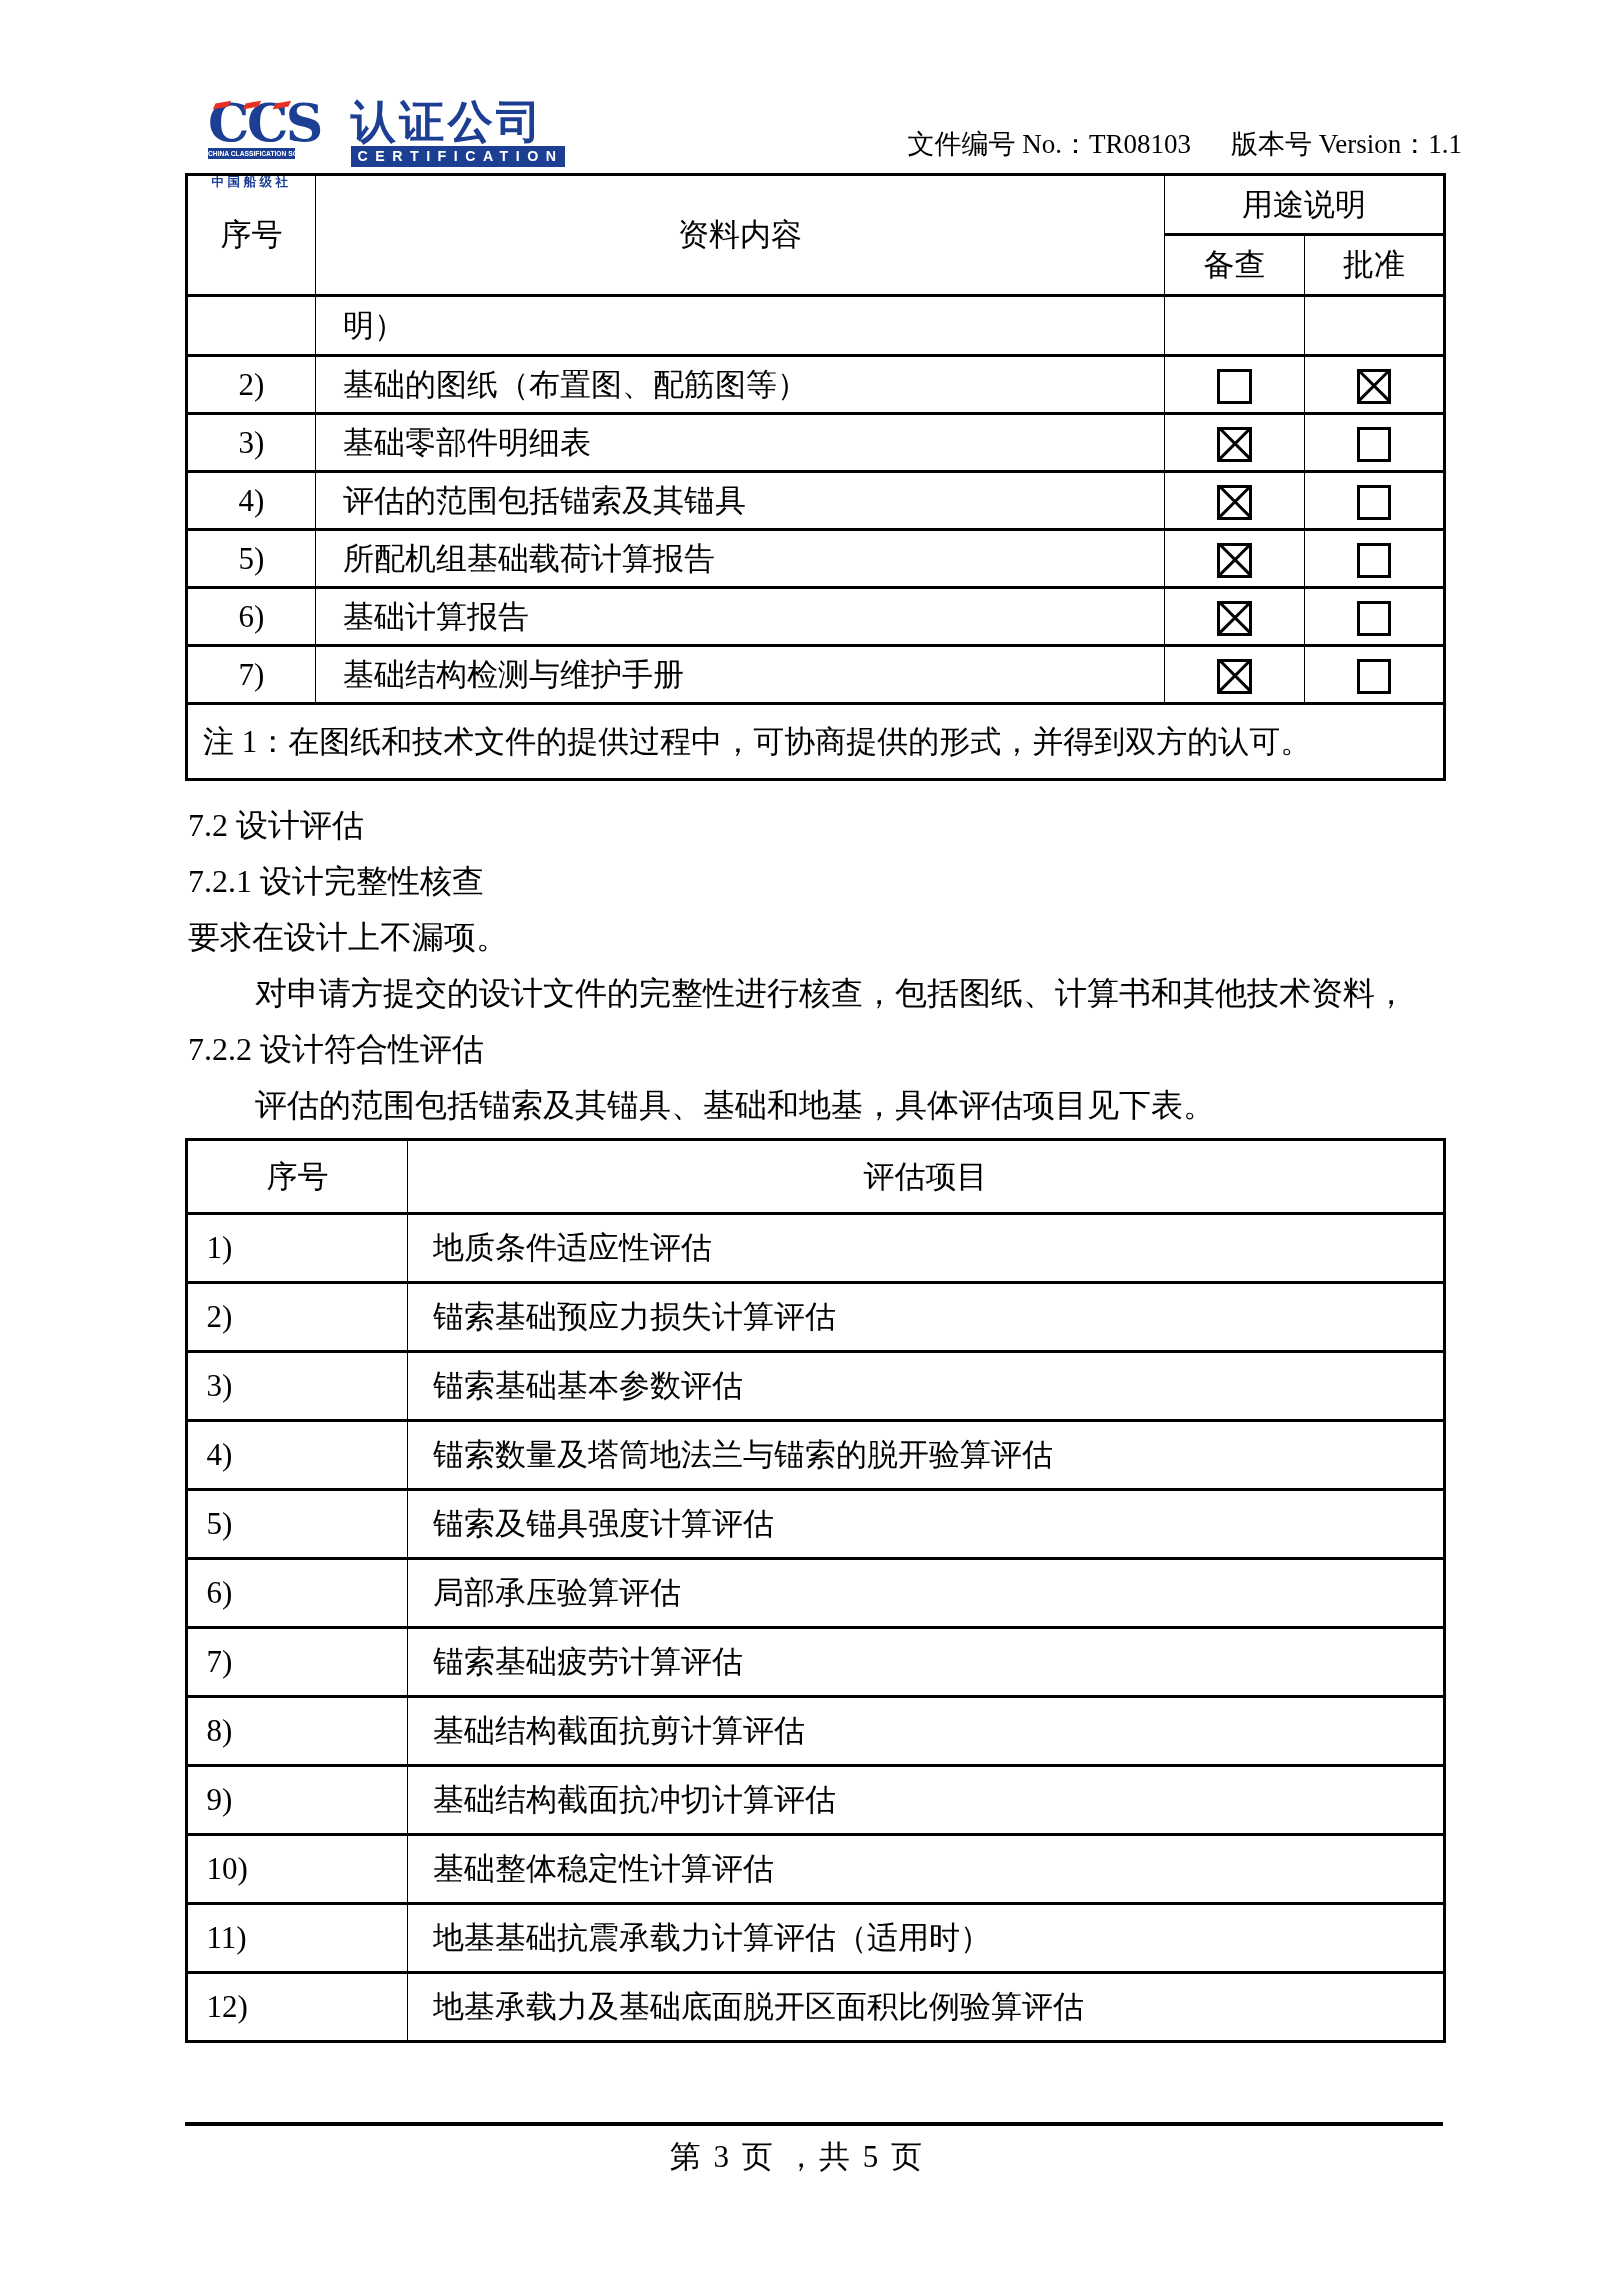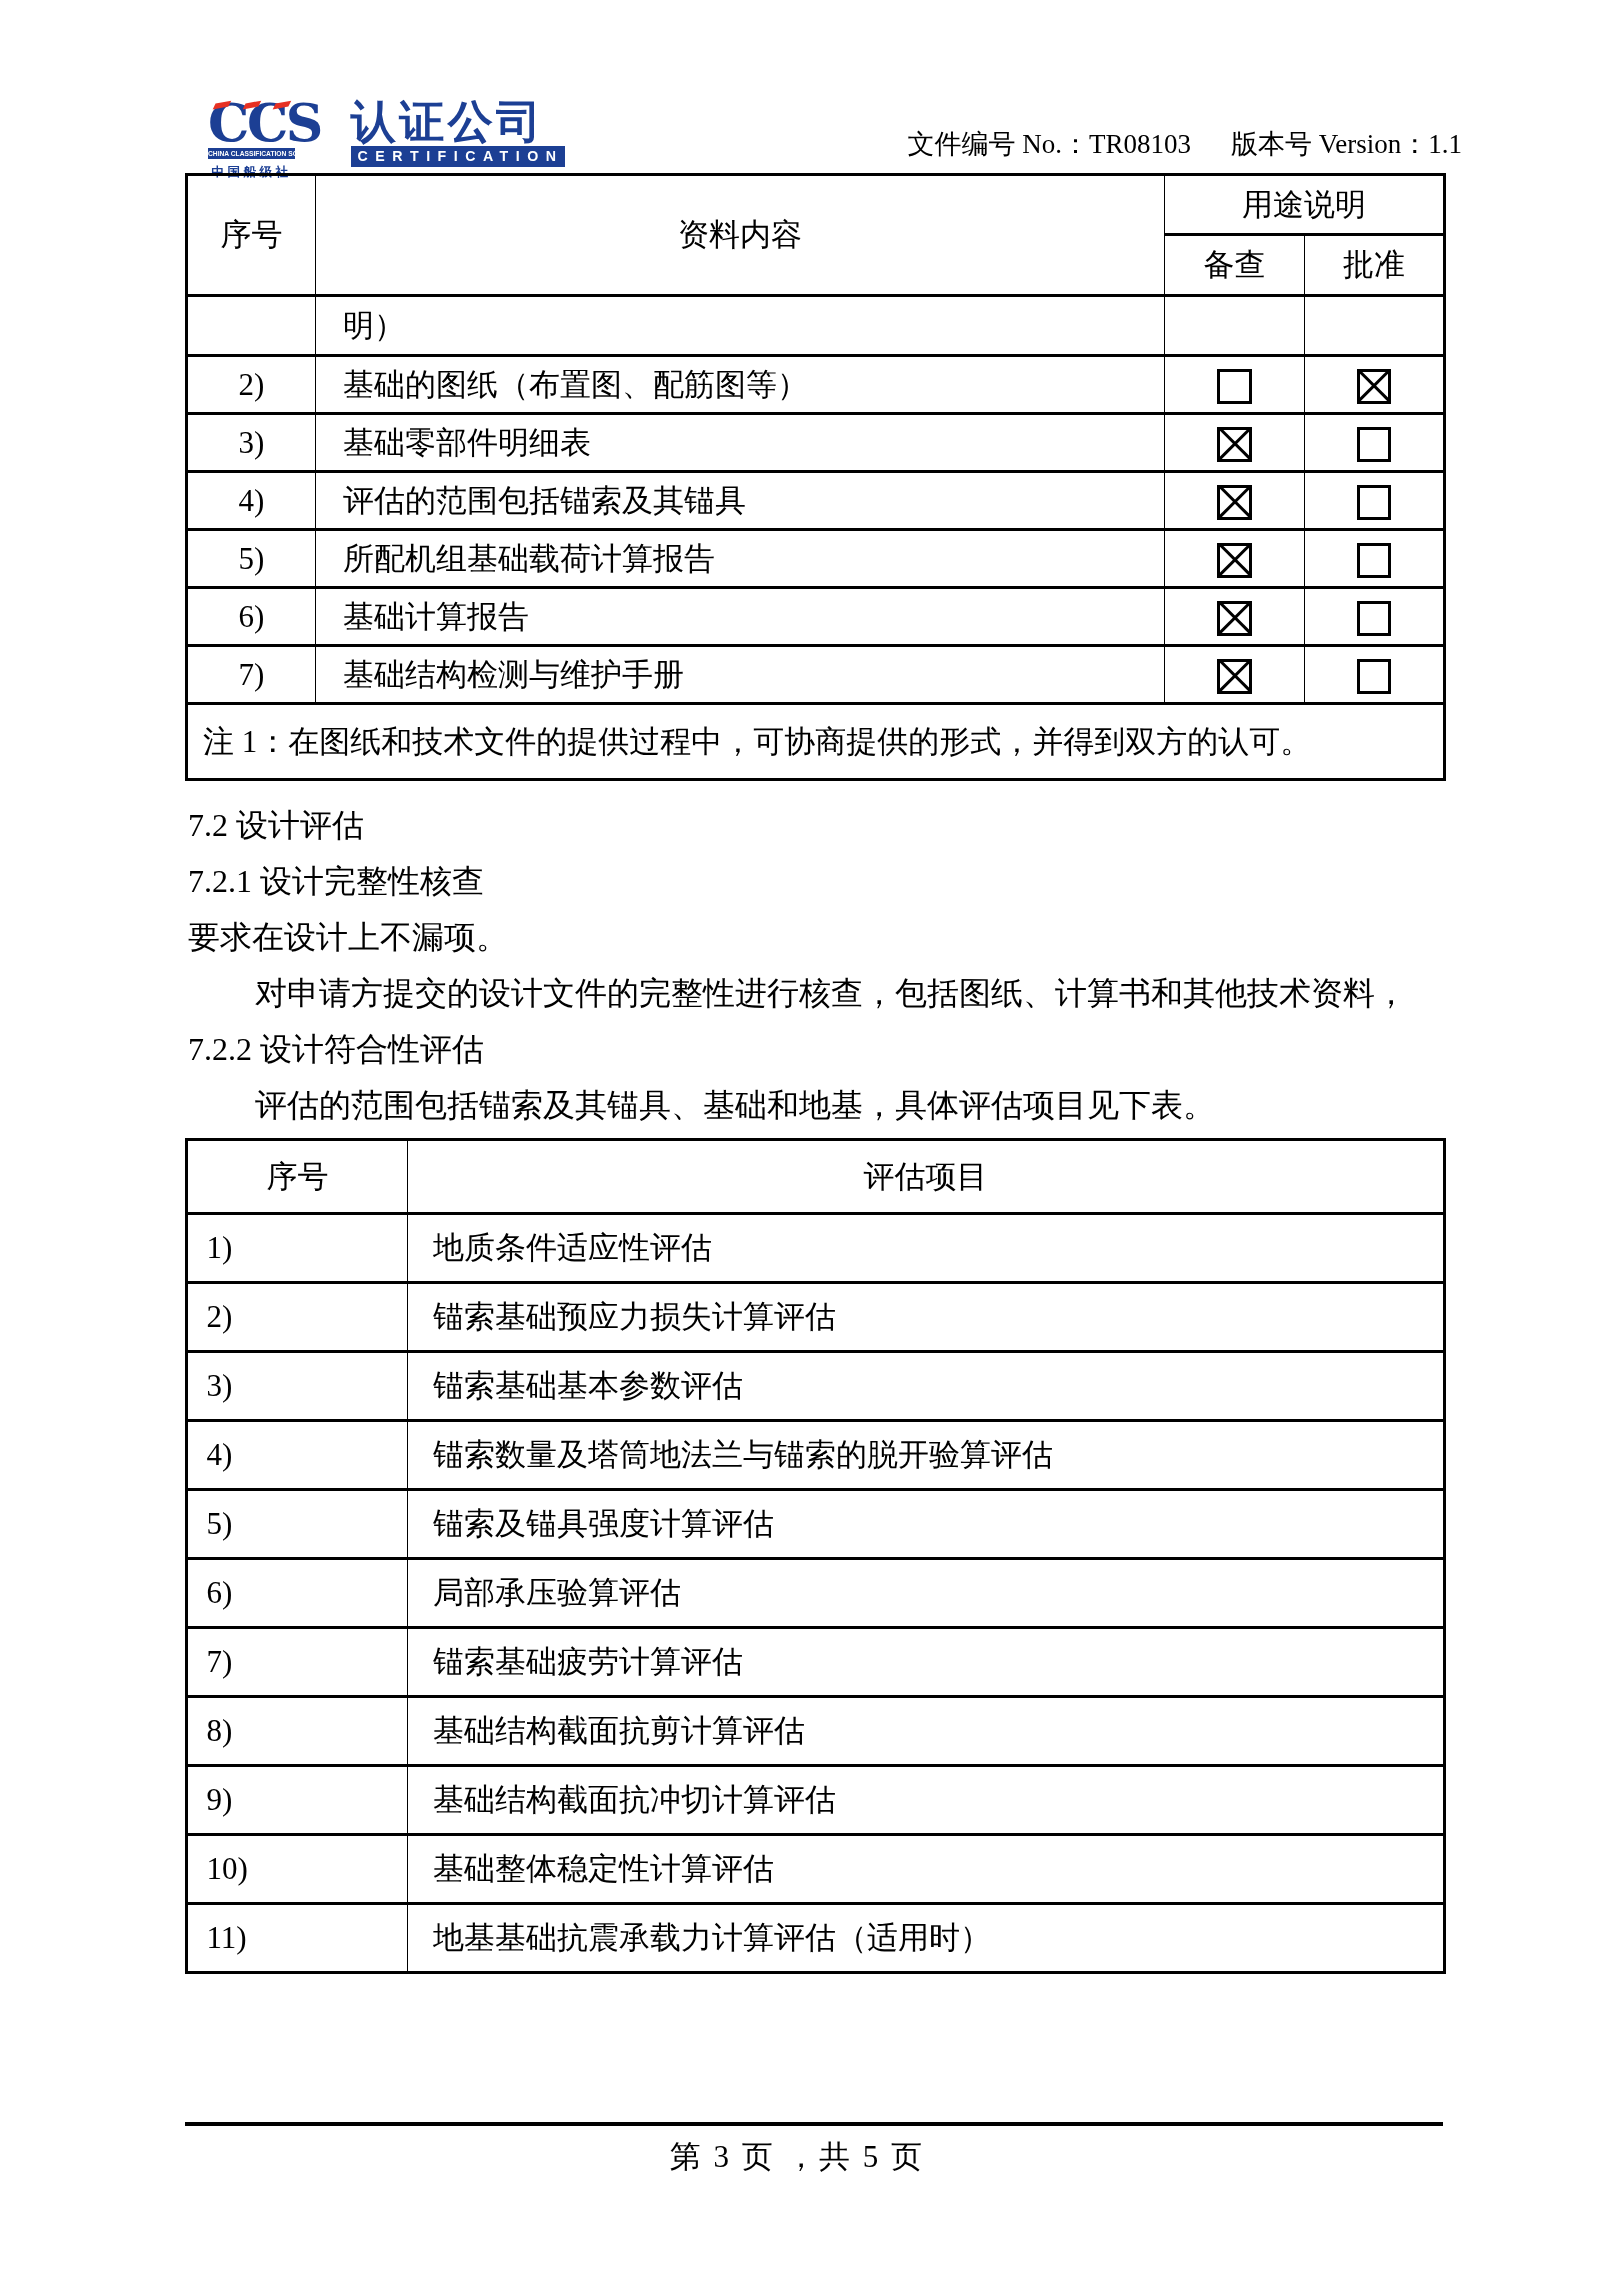--- a/index.html
+++ b/index.html
@@ -11,21 +11,21 @@
   
   .logo { position:absolute; left:208px; top:101px; display:flex; align-items:flex-start; gap:30px; }
   .ccs-wordmark { position:relative; font-family:"DejaVu Serif",serif; font-weight:bold;
     font-size:52px; line-height:44px; color:#1c3f94; letter-spacing:-2.5px; }
   .ccs-accent { position:absolute; width:14.2px; height:5.9px; background:#e63123;
     transform:skewX(-35deg) rotate(-12deg); top:0.8px; }
   .a1 { left:6.7px; } .a2 { left:37px; } .a3 { left:67px; }
   .society-bar { margin-top:3.4px; width:87px; background:#1c3f94; color:#fff;
     font-family:"Liberation Sans",sans-serif; font-weight:bold; font-size:6.7px;
     text-align:center; padding:1.7px 0 1.7px 0; letter-spacing:0px; white-space:nowrap; overflow:hidden; }
-  .society-cn { margin-top:5px; width:87px; color:#1c3f94; font-weight:bold; font-size:12.6px;
+  .society-cn { margin-top:15px; width:87px; color:#1c3f94; font-weight:bold; font-size:12.6px;
     letter-spacing:3.4px; text-align:center; white-space:nowrap; font-family:"Liberation Sans",sans-serif; }
   .cert-cn { font-family:"DejaVu Sans",sans-serif; font-weight:bold; font-size:45px;
     line-height:42px; color:#1c3f94; letter-spacing:3.4px; }
   .cert-bar { margin-top:3.4px; background:#1c3f94; color:#ffffff; font-family:"Liberation Sans",sans-serif;
     font-weight:bold; font-size:14.2px; letter-spacing:7.5px; text-align:center; padding:1.7px 1.7px 2.5px 6.7px; }
 
   
   .doc-meta { position:absolute; top:126px; right:159px; font-size:27px; white-space:nowrap; }
   .doc-meta .gap { margin-left:40px; }
 
@@ -247,19 +247,23 @@
   <tr>
     <td class="cell2-idx">10)</td>
     <td class="cell2-item">基础整体稳定性计算评估</td>
   </tr>
 
   <tr>
     <td class="cell2-idx">11)</td>
     <td class="cell2-item">地基基础抗震承载力计算评估（适用时）</td>
   </tr>
 
+  <tr>
+    <td class="cell2-idx">12)</td>
+    <td class="cell2-item">地基承载力及基础底面脱开区面积比例验算评估</td>
+  </tr>
 </tbody>
   </table>
 
   <div class="footer-rule"></div>
   <div class="footer-text">第 3 页 ，共 5 页</div>
 </div>
 
 
 </body></html>

